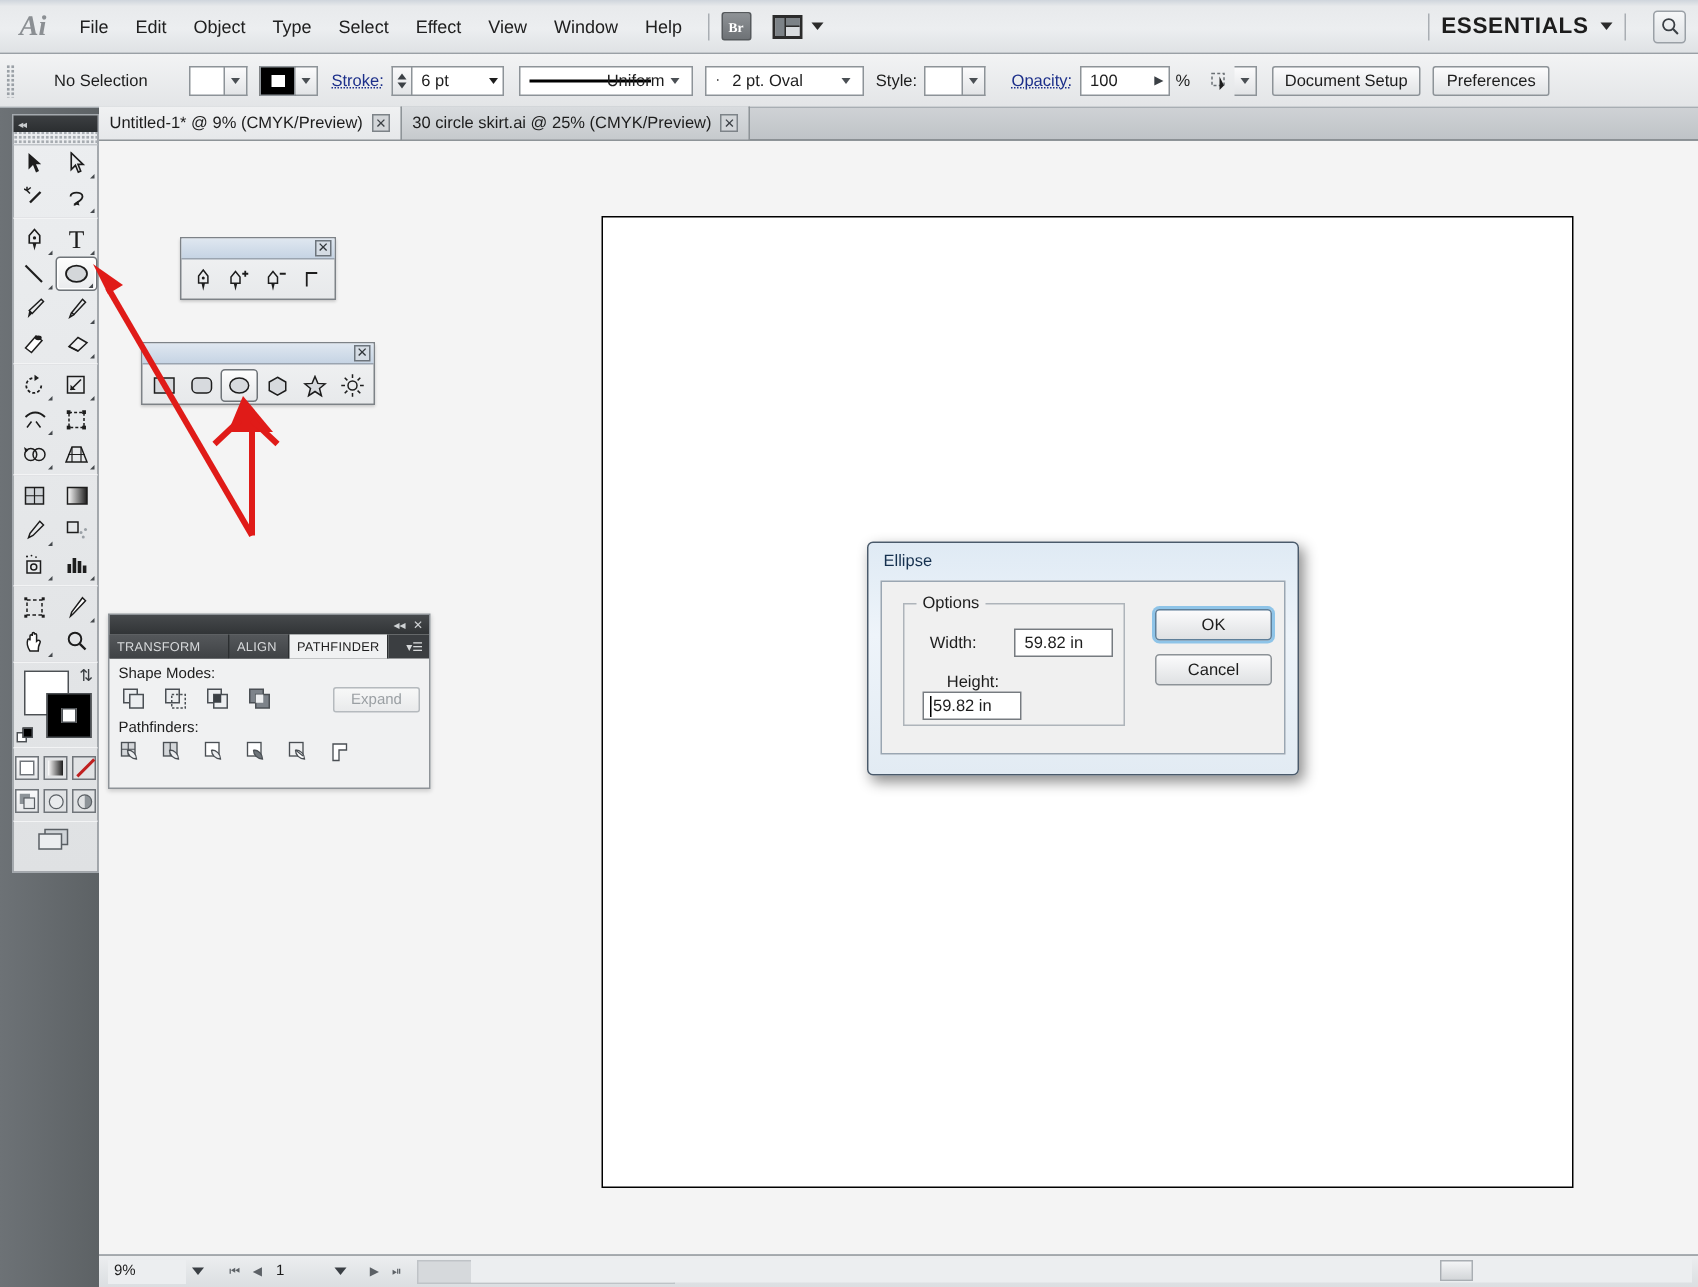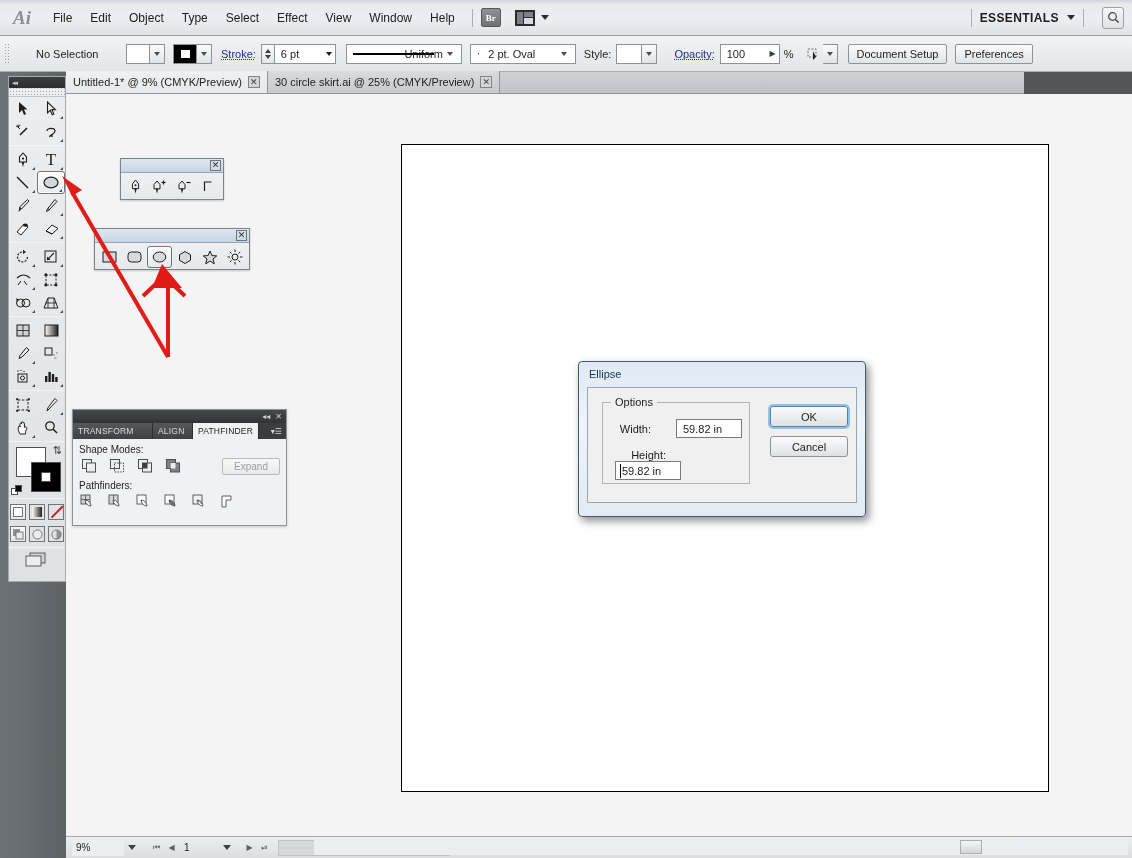--- a/index.html
+++ b/index.html
@@ -41,21 +41,21 @@
   }
   .arrange-ico i { display: block; background: #7c8287; }
   .arrange-ico .l { width: 45%; height: 100%; border-right: 1px solid #2b2b2b; }
   .arrange-ico .r { width: 55%; height: 100%; display: flex; flex-direction: column; }
   .arrange-ico .r b { display:block; flex:1; background:#d9dcdf; }
   .arrange-ico .r b:first-child { background:#7c8287; border-bottom:1px solid #2b2b2b; }
   .tri-dn {
     width: 0; height: 0; border-left: 4px solid transparent; border-right: 4px solid transparent;
     border-top: 5px solid #2b2b2b; margin-left: 6px;
   }
-  .ws-label { font-size: 12px; font-weight: bold; letter-spacing: .4px; color: #1d1d1d; }
+  .ws-label { font-size: 15px; font-weight: bold; letter-spacing: .4px; color: #1d1d1d; }
   .search-btn {
     width: 22px; height: 22px; border: 1px solid #9aa0a6; border-radius: 3px;
     background: linear-gradient(to bottom,#f6f7f8,#dfe2e5);
     display:flex; align-items:center; justify-content:center; margin: 0 8px 0 10px;
   }
 
   
   .ctrlbar {
     position: absolute; left:0; top:36px; width:1132px; height:36px;
     background: linear-gradient(to bottom,#f2f3f4,#e3e5e7);
@@ -91,21 +91,21 @@
   }
   .btn-flat {
     height:20px; padding:0 8px; font-size:11px; border:1px solid #8d9398; border-radius:2px;
     background: linear-gradient(to bottom,#fcfcfd,#e1e3e5); color:#1d1d1d;
     display:flex; align-items:center;
   }
   .stroke-preview { width:82px; height:2px; background:#000; }
 
   
   .tabbar {
-    position:absolute; left:66px; top:72px; width:958px; height:22px;
+    position:absolute; left:66px; top:72px; width:1066px; height:22px;
     background: linear-gradient(to bottom,#cfd2d5,#bfc3c7);
     border-bottom:1px solid #8e9498; display:flex; align-items:flex-end;
   }
   .doctab {
     height:22px; display:flex; align-items:center; gap:6px; padding:0 7px;
     font-size:11px; color:#1d1d1d; border-right:1px solid #8e9498;
     background: linear-gradient(to bottom,#d9dcdf,#c6cacd);
   }
   .doctab.active { background: linear-gradient(to bottom,#f0f1f2,#e6e8ea); }
   .tab-x {

